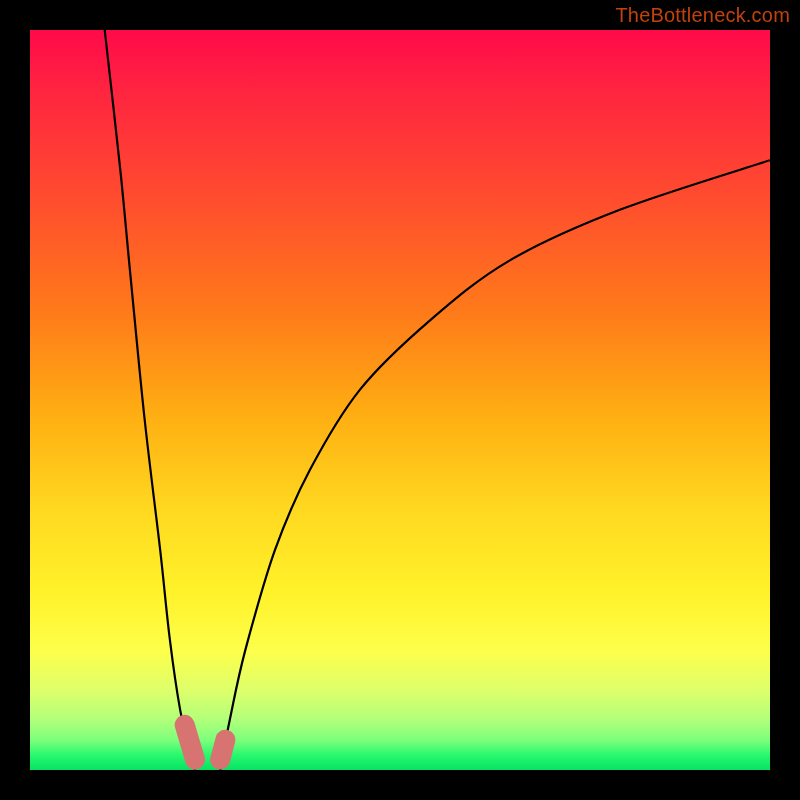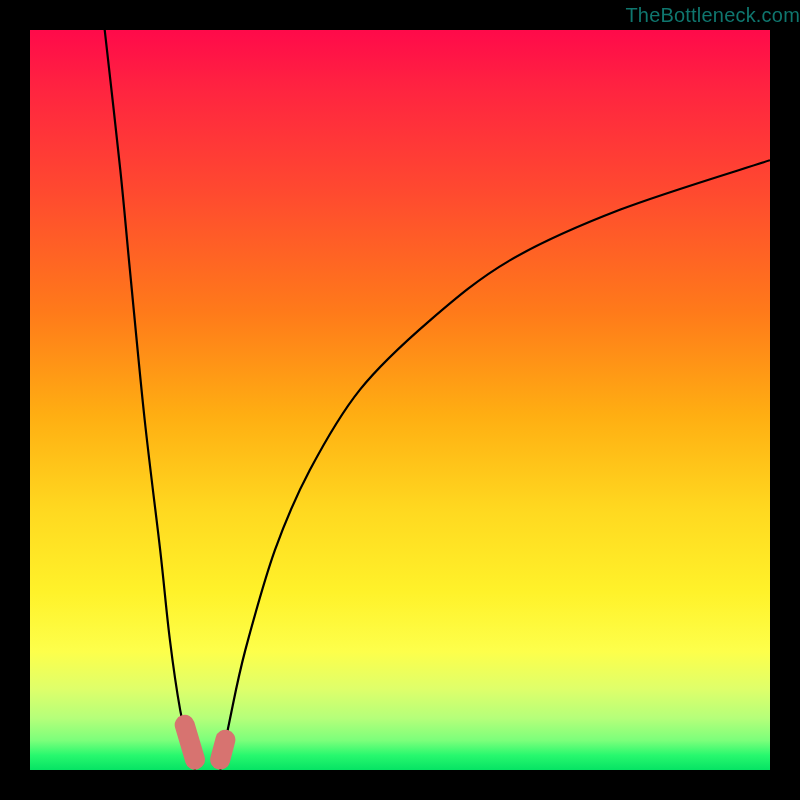--- a/index.html
+++ b/index.html
@@ -64,22 +64,22 @@
   }
   .marker {
     fill: #d77370;
     stroke: #d77370;
     stroke-width: 20;
     stroke-linecap: round;
   }
   .watermark {
     position: absolute;
     top: 4px;
-    right: 0;
-    color: #0f766e;
+    right: 10px;
+    color: #c2410c;
     font-size: 20px;
     font-weight: 500;
     letter-spacing: 0.2px;
     user-select: none;
   }
 </style>
 </head>
 <body>
 
 <div class="frame">

